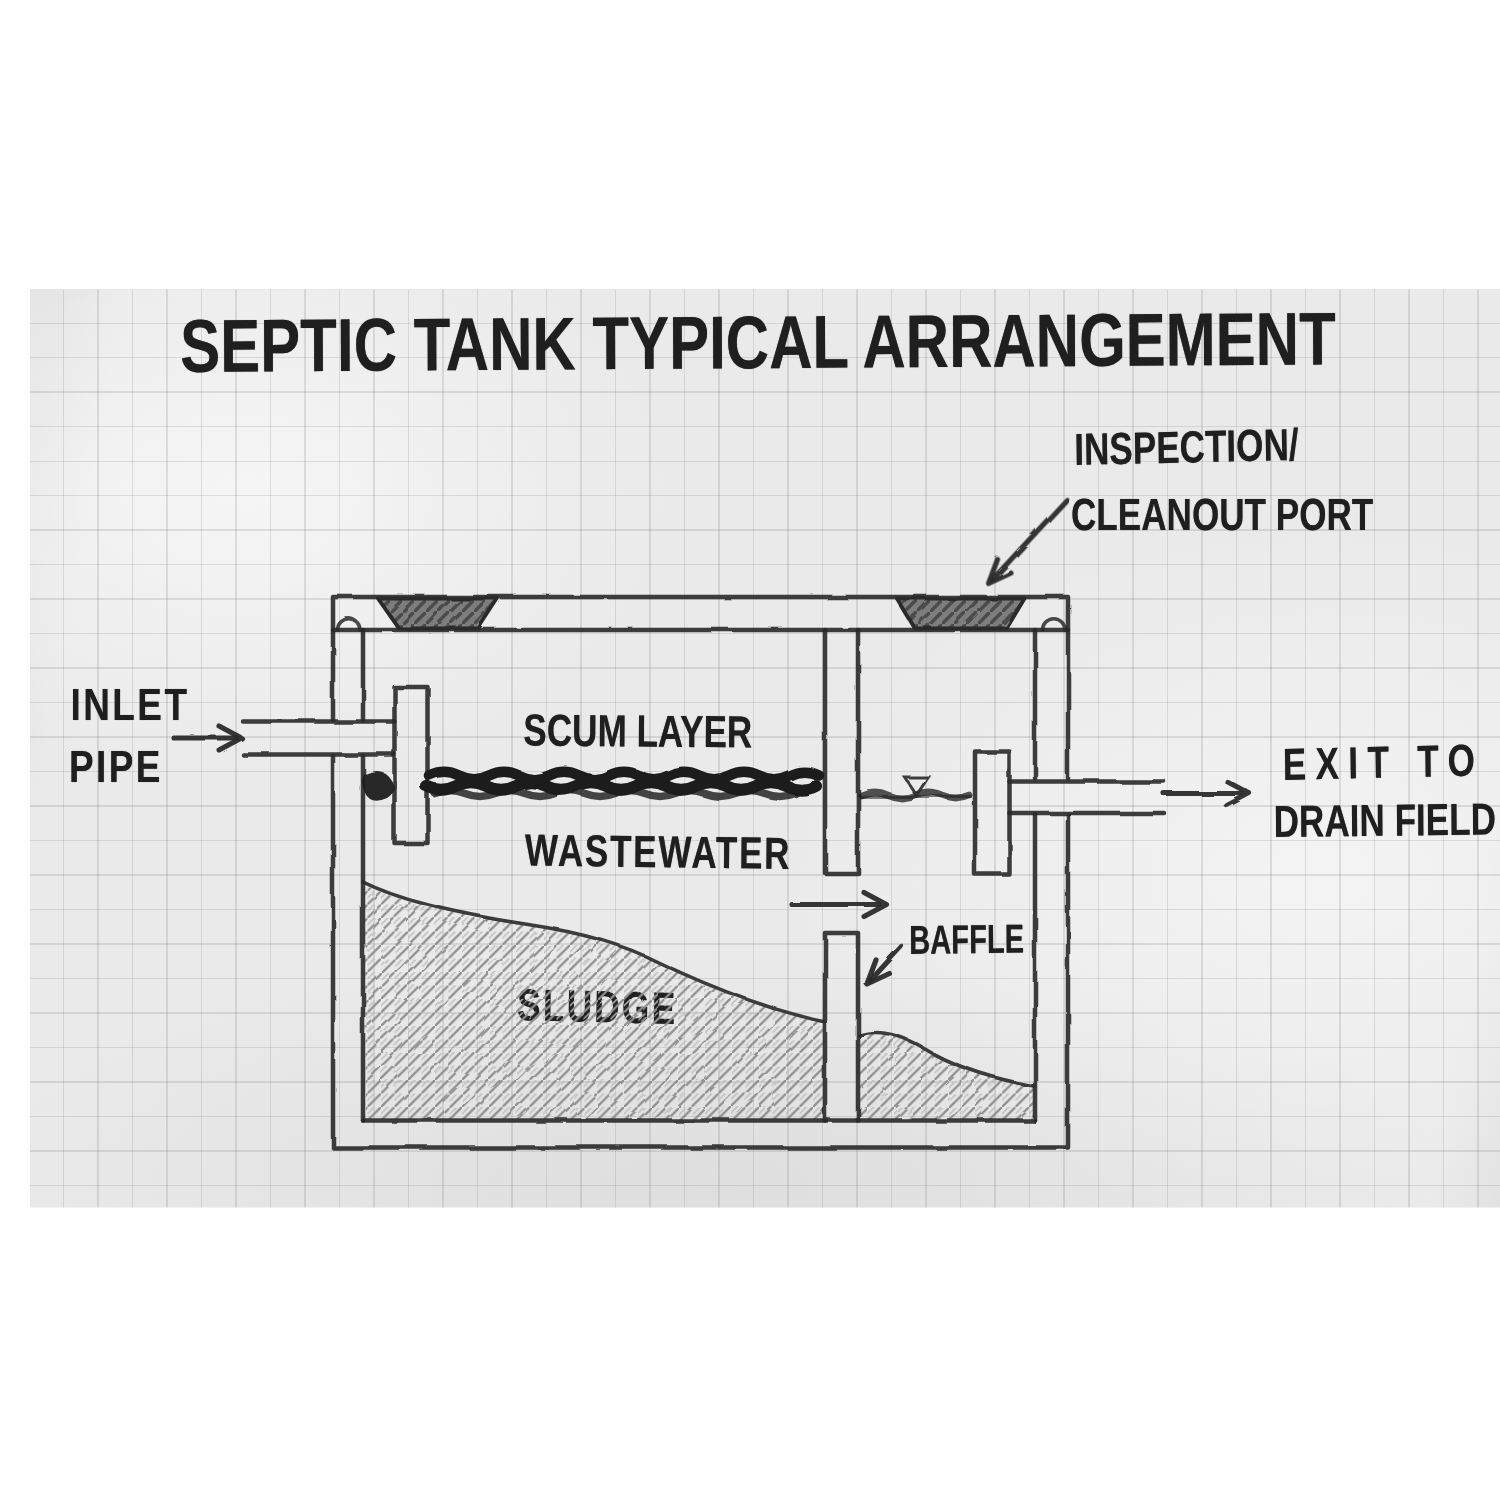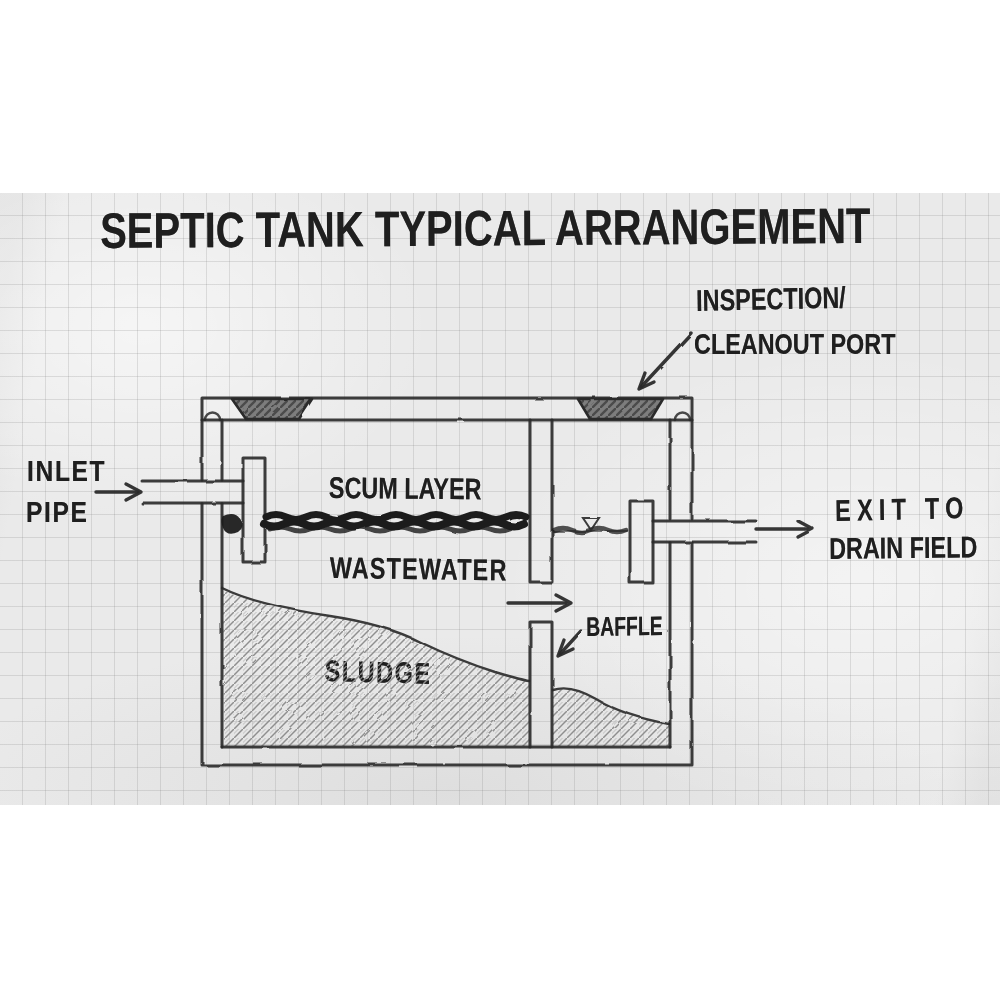--- a/index.html
+++ b/index.html
@@ -2,21 +2,21 @@
 <html style="--paper: #eaeaea; --grid: #c9c9c9; --ink: #2a2a2a; --text: #1f1f1f; --scum: #1b1b1b; --port-fill: #7d7d7d; --port-hatch: #4c4c4c; --sludge-hatch: #8f8f8f;"><head>
 <meta charset="utf-8">
 <style>
   :root{
     --paper:#eaeaea; --grid:#c9c9c9; --ink:#2a2a2a; --text:#1f1f1f;
     --scum:#1b1b1b; --port-fill:#7d7d7d; --port-hatch:#4c4c4c; --sludge-hatch:#8f8f8f;
   }
   *{margin:0;padding:0;box-sizing:border-box}
   html,body{background:#ffffff;width:1000px;height:1000px;overflow:hidden;
     font-family:"Liberation Sans",sans-serif;}
-  .stage{position:relative;width:868px;height:1000px;background:#ffffff;}
+  .stage{position:relative;width:868px;height:1000px;background:#ffffff;margin-left:20px;}
   .paper{
     position:absolute;left:0;top:193px;width:1000px;height:612px;
     background-color:var(--paper);
     background-image:
       repeating-linear-gradient(to right, transparent 0 22px, rgba(120,120,120,.20) 22px 23px),
       repeating-linear-gradient(to bottom, transparent 0 22px, rgba(120,120,120,.20) 22px 23px),
       radial-gradient(ellipse 420px 280px at 14% 22%, rgba(255,255,255,.55), transparent 70%),
       radial-gradient(ellipse 520px 340px at 86% 64%, rgba(255,255,255,.45), transparent 70%),
       radial-gradient(ellipse 700px 220px at 45% 98%, rgba(150,150,150,.14), transparent 72%),
       linear-gradient(100deg, rgba(170,170,170,.10) 0 2%, transparent 6% 94%, rgba(170,170,170,.12) 98%);

